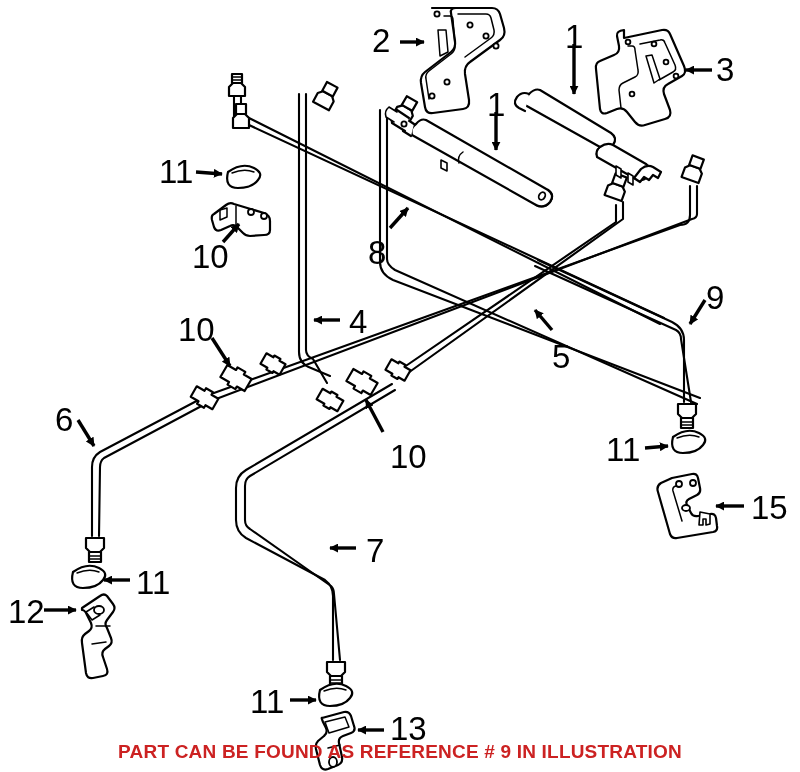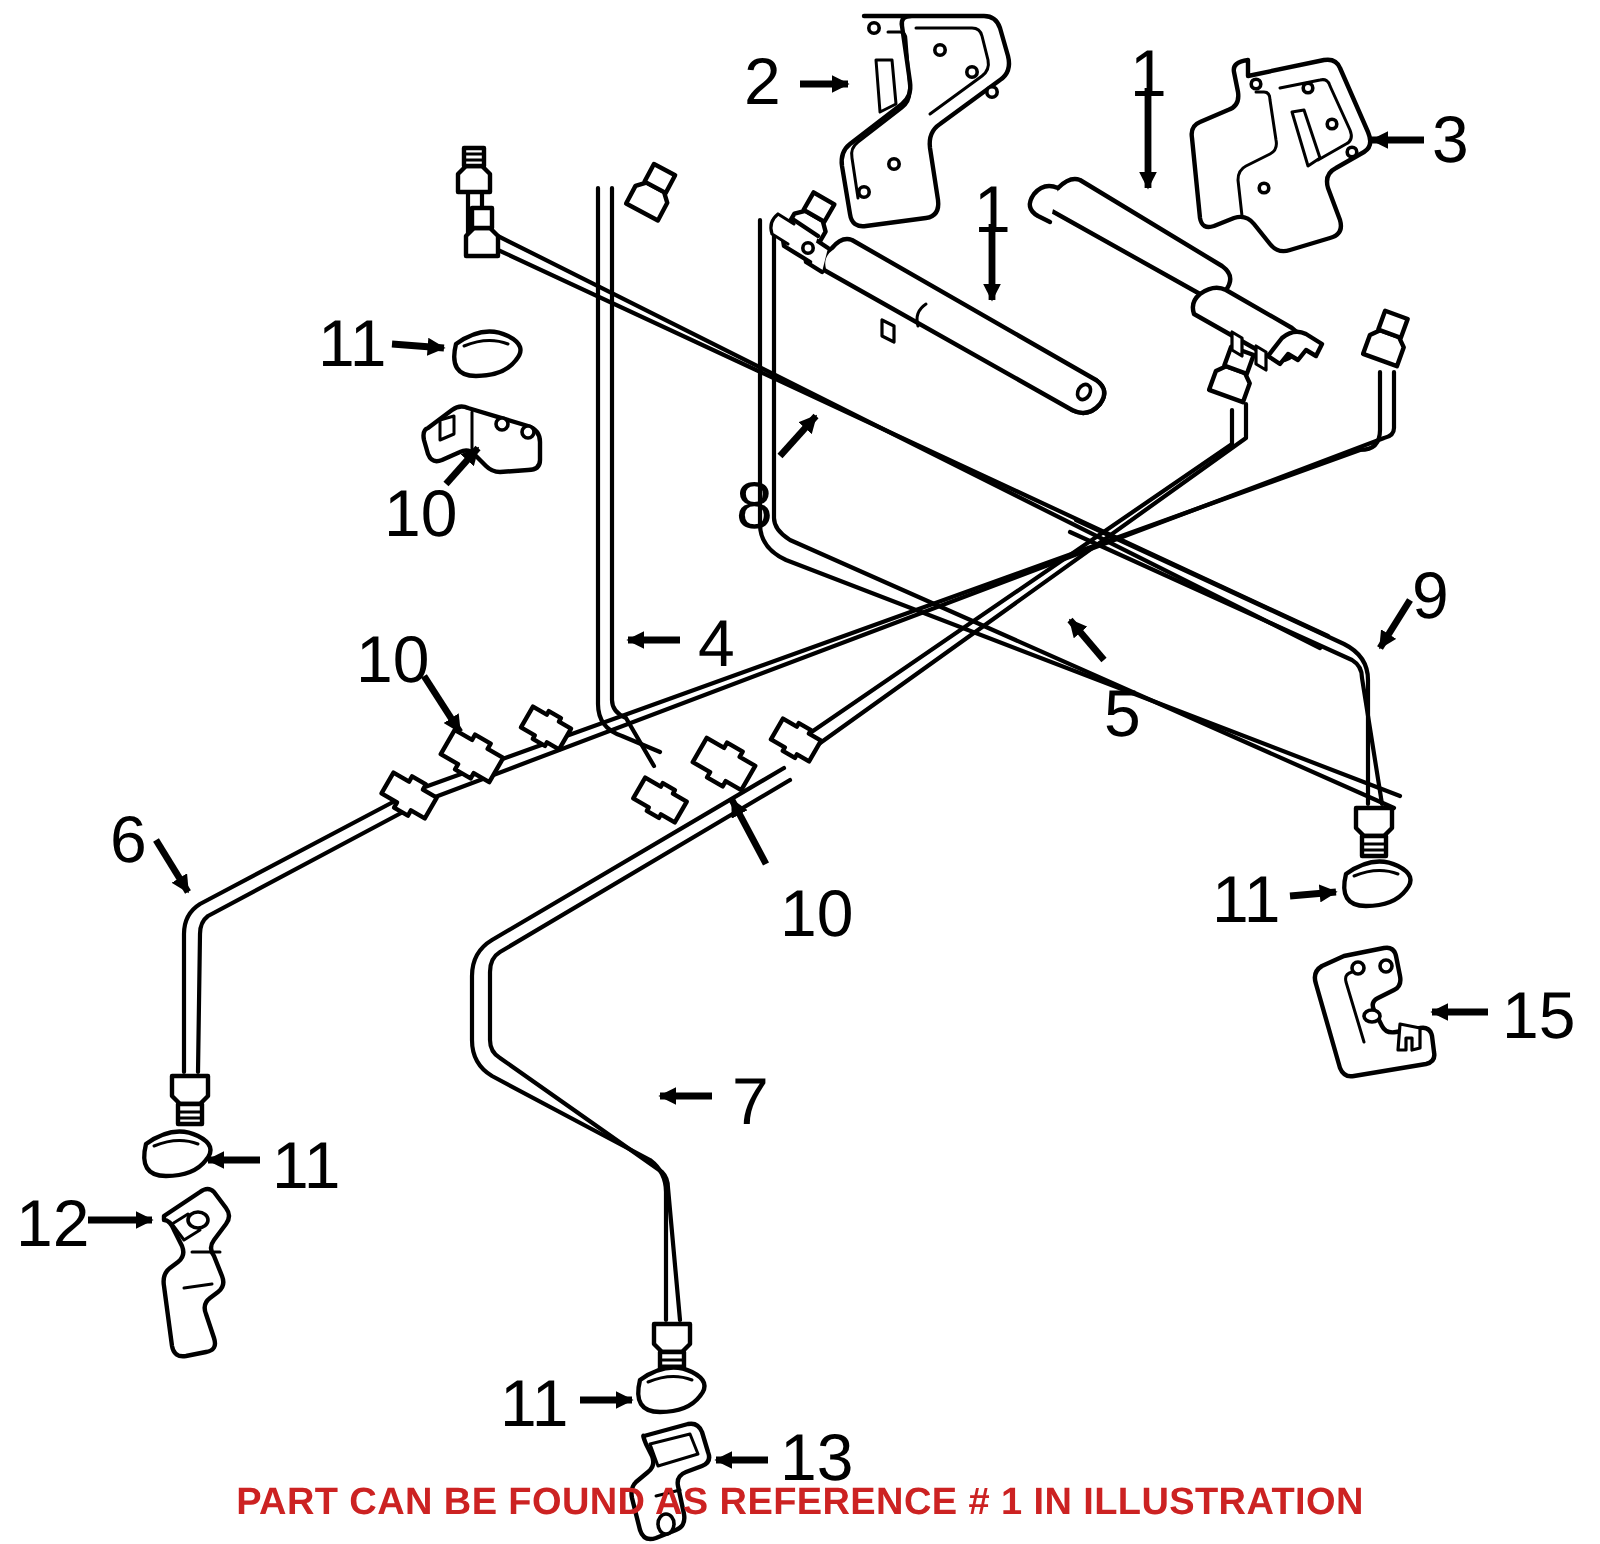--- a/index.html
+++ b/index.html
@@ -328,15 +328,15 @@
   <div class="callout" style="left:55px;  top:403px;">6</div>
   <div class="callout" style="left:390px; top:440px;">10</div>
   <div class="callout" style="left:606px; top:433px;">11</div>
   <div class="callout" style="left:751px; top:491px;text-align:right;">15</div>
   <div class="callout" style="left:366px; top:534px;">7</div>
   <div class="callout" style="left:136px; top:566px;">11</div>
   <div class="callout" style="left:8px;   top:595px;">12</div>
   <div class="callout" style="left:250px; top:685px;">11</div>
   <div class="callout" style="left:390px; top:712px;">13</div>
 
-  <div id="footnote">PART CAN BE FOUND AS REFERENCE # 1 IN ILLUSTRATION</div>
+  <div id="footnote">PART CAN BE FOUND AS REFERENCE # 9 IN ILLUSTRATION</div>
 
 </div>
 
 </body></html>

